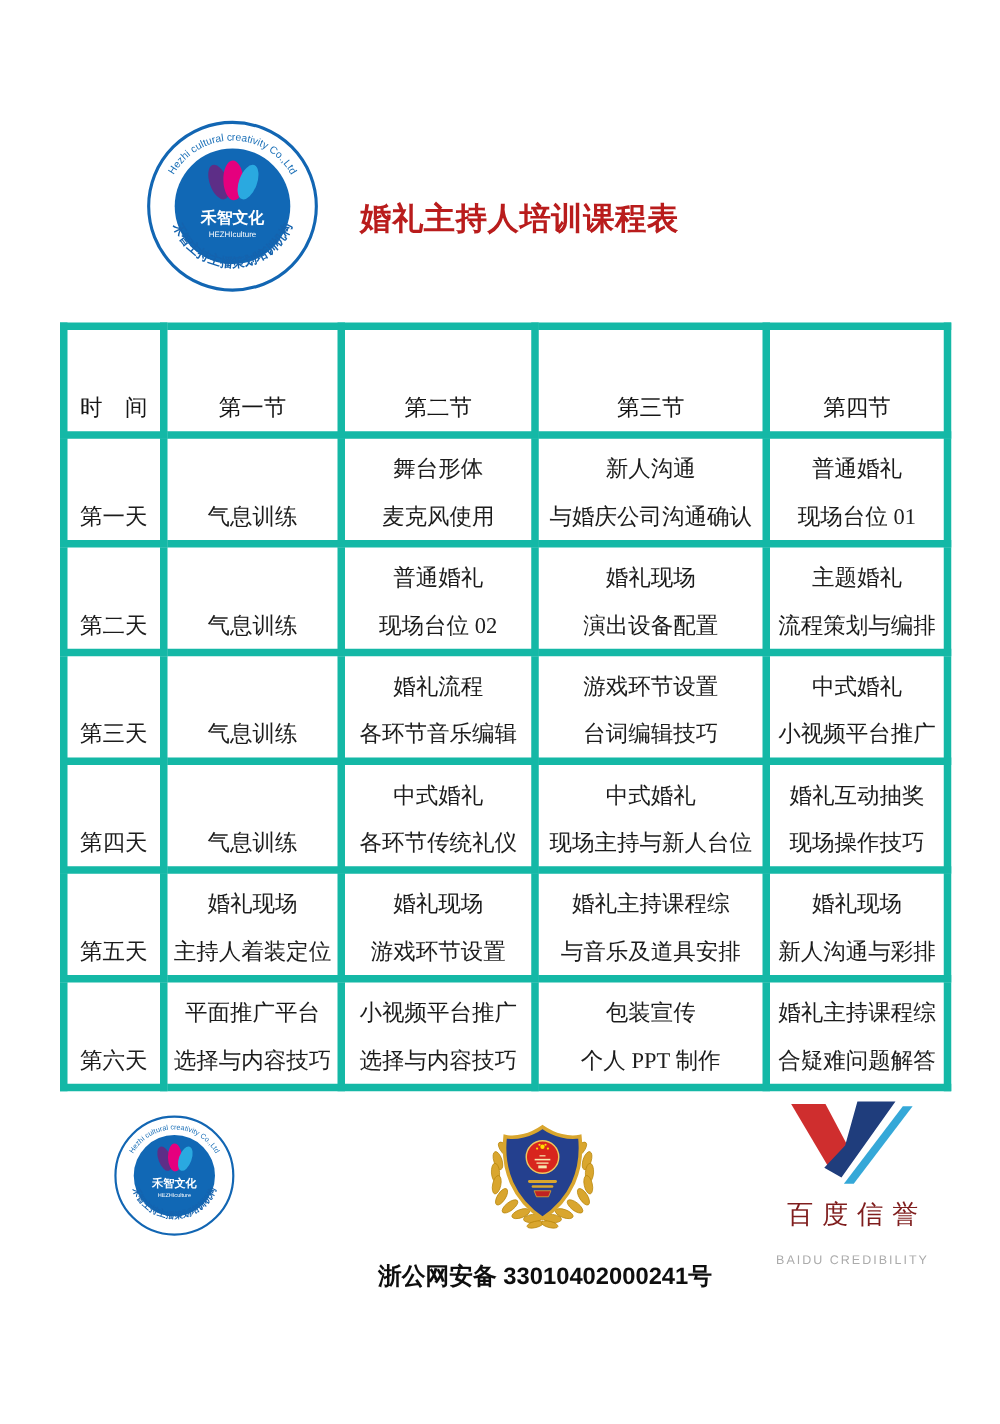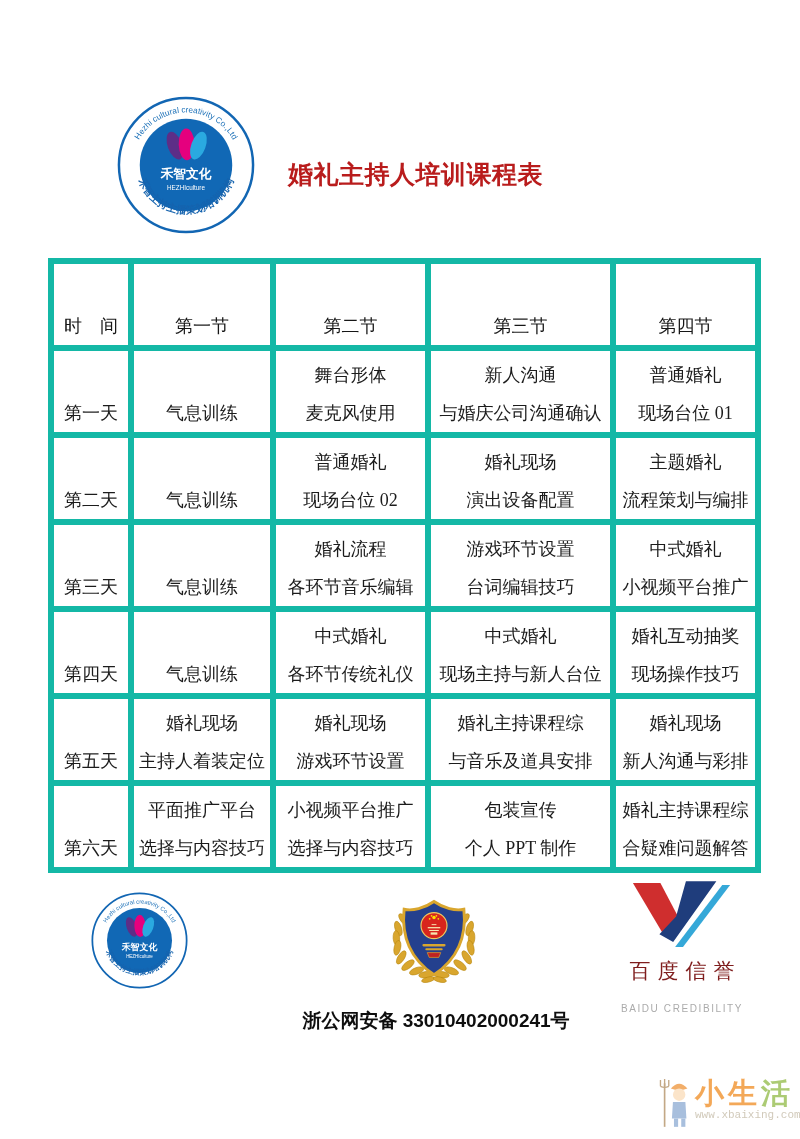--- a/index.html
+++ b/index.html
@@ -324,29 +324,14 @@
   <div class="baidu">
     <svg class="baidu-v" viewBox="0 0 110 72" width="108" height="71">
       <polygon points="5,3 33,3 52,39 37,57" fill="#cf2e2e"></polygon>
       <polygon points="59,1 90,1 46,63 32,55 49,37" fill="#1f3d7c"></polygon>
       <polygon points="96,5 104,5 56,68 48,68" fill="#35a8d8"></polygon>
     </svg>
     <div class="baidu-cn">百度信誉</div>
     <div class="baidu-en">BAIDU CREDIBILITY</div>
   </div>
 
-  <div class="watermark">
-    <svg class="wm-farmer" viewBox="0 0 30 52" width="32" height="54">
-      <line x1="5" y1="6" x2="5" y2="48" stroke="#b99a72" stroke-width="1.6"></line>
-      <path d="M1,9 L1,3 M5,9 L5,2 M9,9 L9,3 M1,9 Q5,11 9,9" stroke="#b99a72" fill="none" stroke-width="1.3"></path>
-      <path d="M11,11 Q19,2 27,11 Q19,14 11,11" fill="#f0a050"></path>
-      <circle cx="19" cy="17" r="6" fill="#fbe0c0"></circle>
-      <path d="M13,24 L25,24 L26,40 L12,40 Z" fill="#9ab4d8"></path>
-      <rect x="14" y="40" width="4" height="8" fill="#9ab4d8"></rect>
-      <rect x="21" y="40" width="4" height="8" fill="#9ab4d8"></rect>
-    </svg>
-    <div class="wm-body">
-      <div class="wm-chars"><span class="wm-c0">小</span><span class="wm-c1">生</span><span class="wm-c2">活</span></div>
-      <div class="wm-url">www.xbaixing.com</div>
-    </div>
-  </div>
 
 </div>
 
 </body></html>

